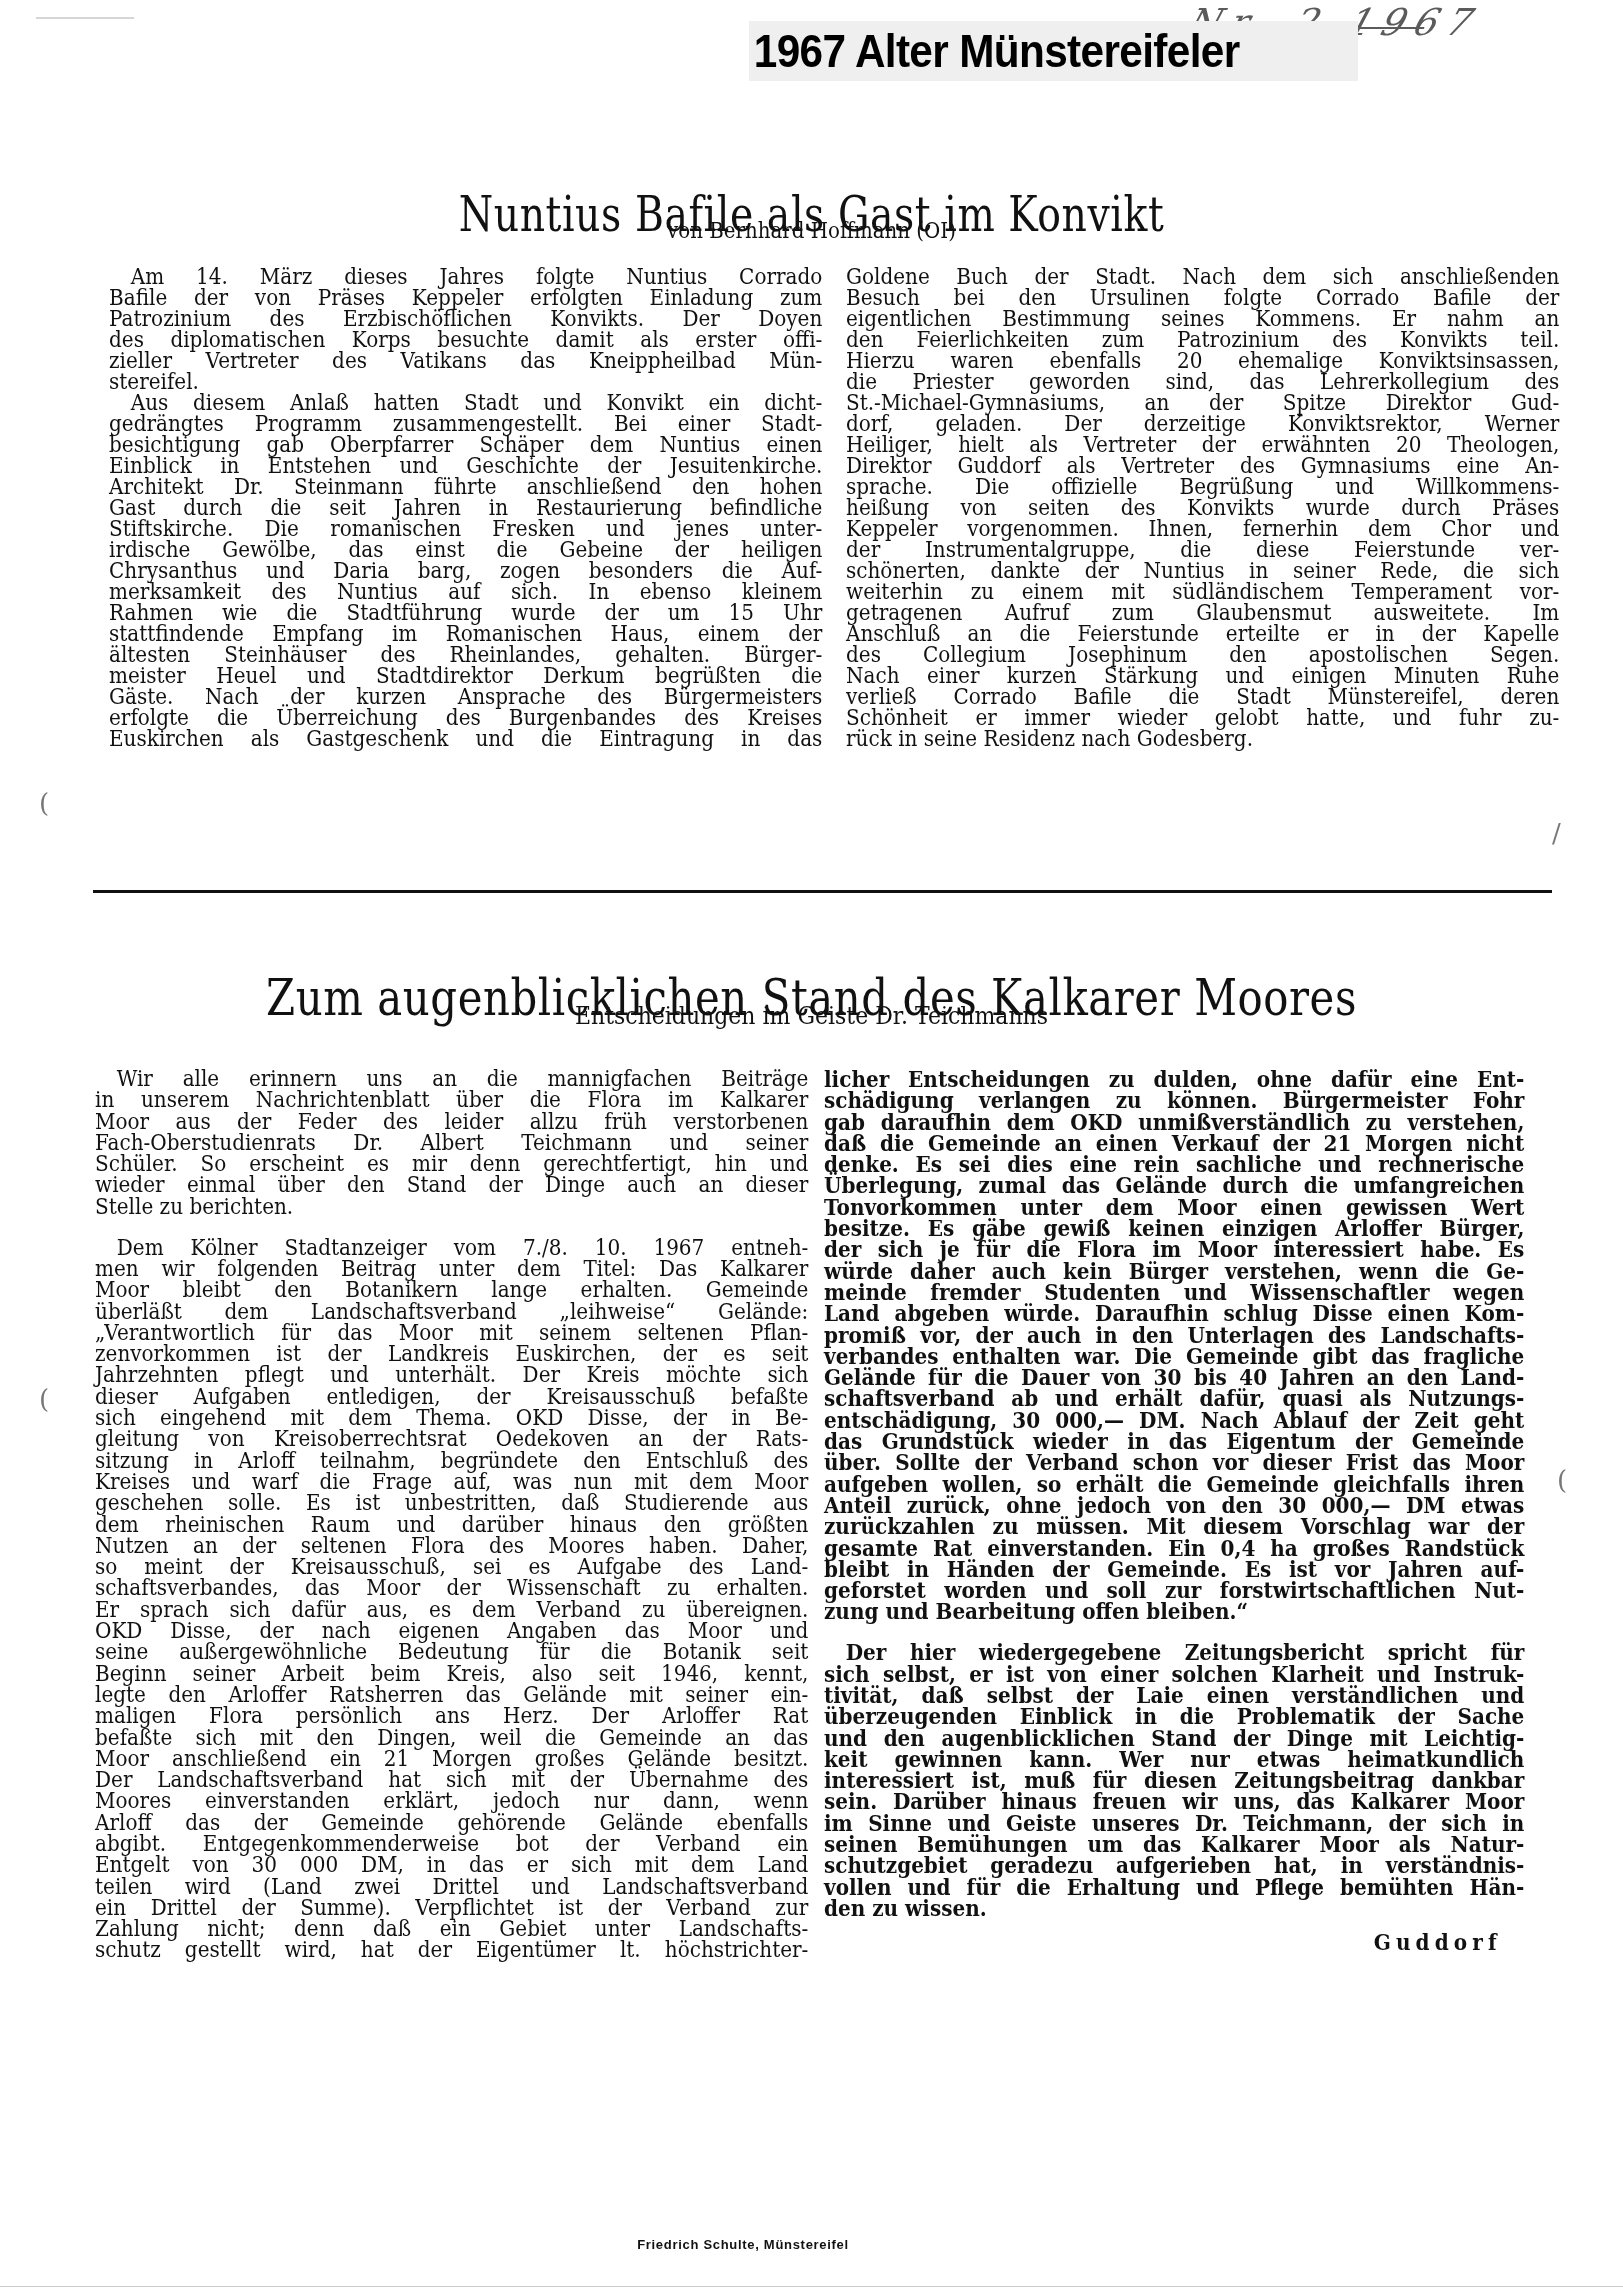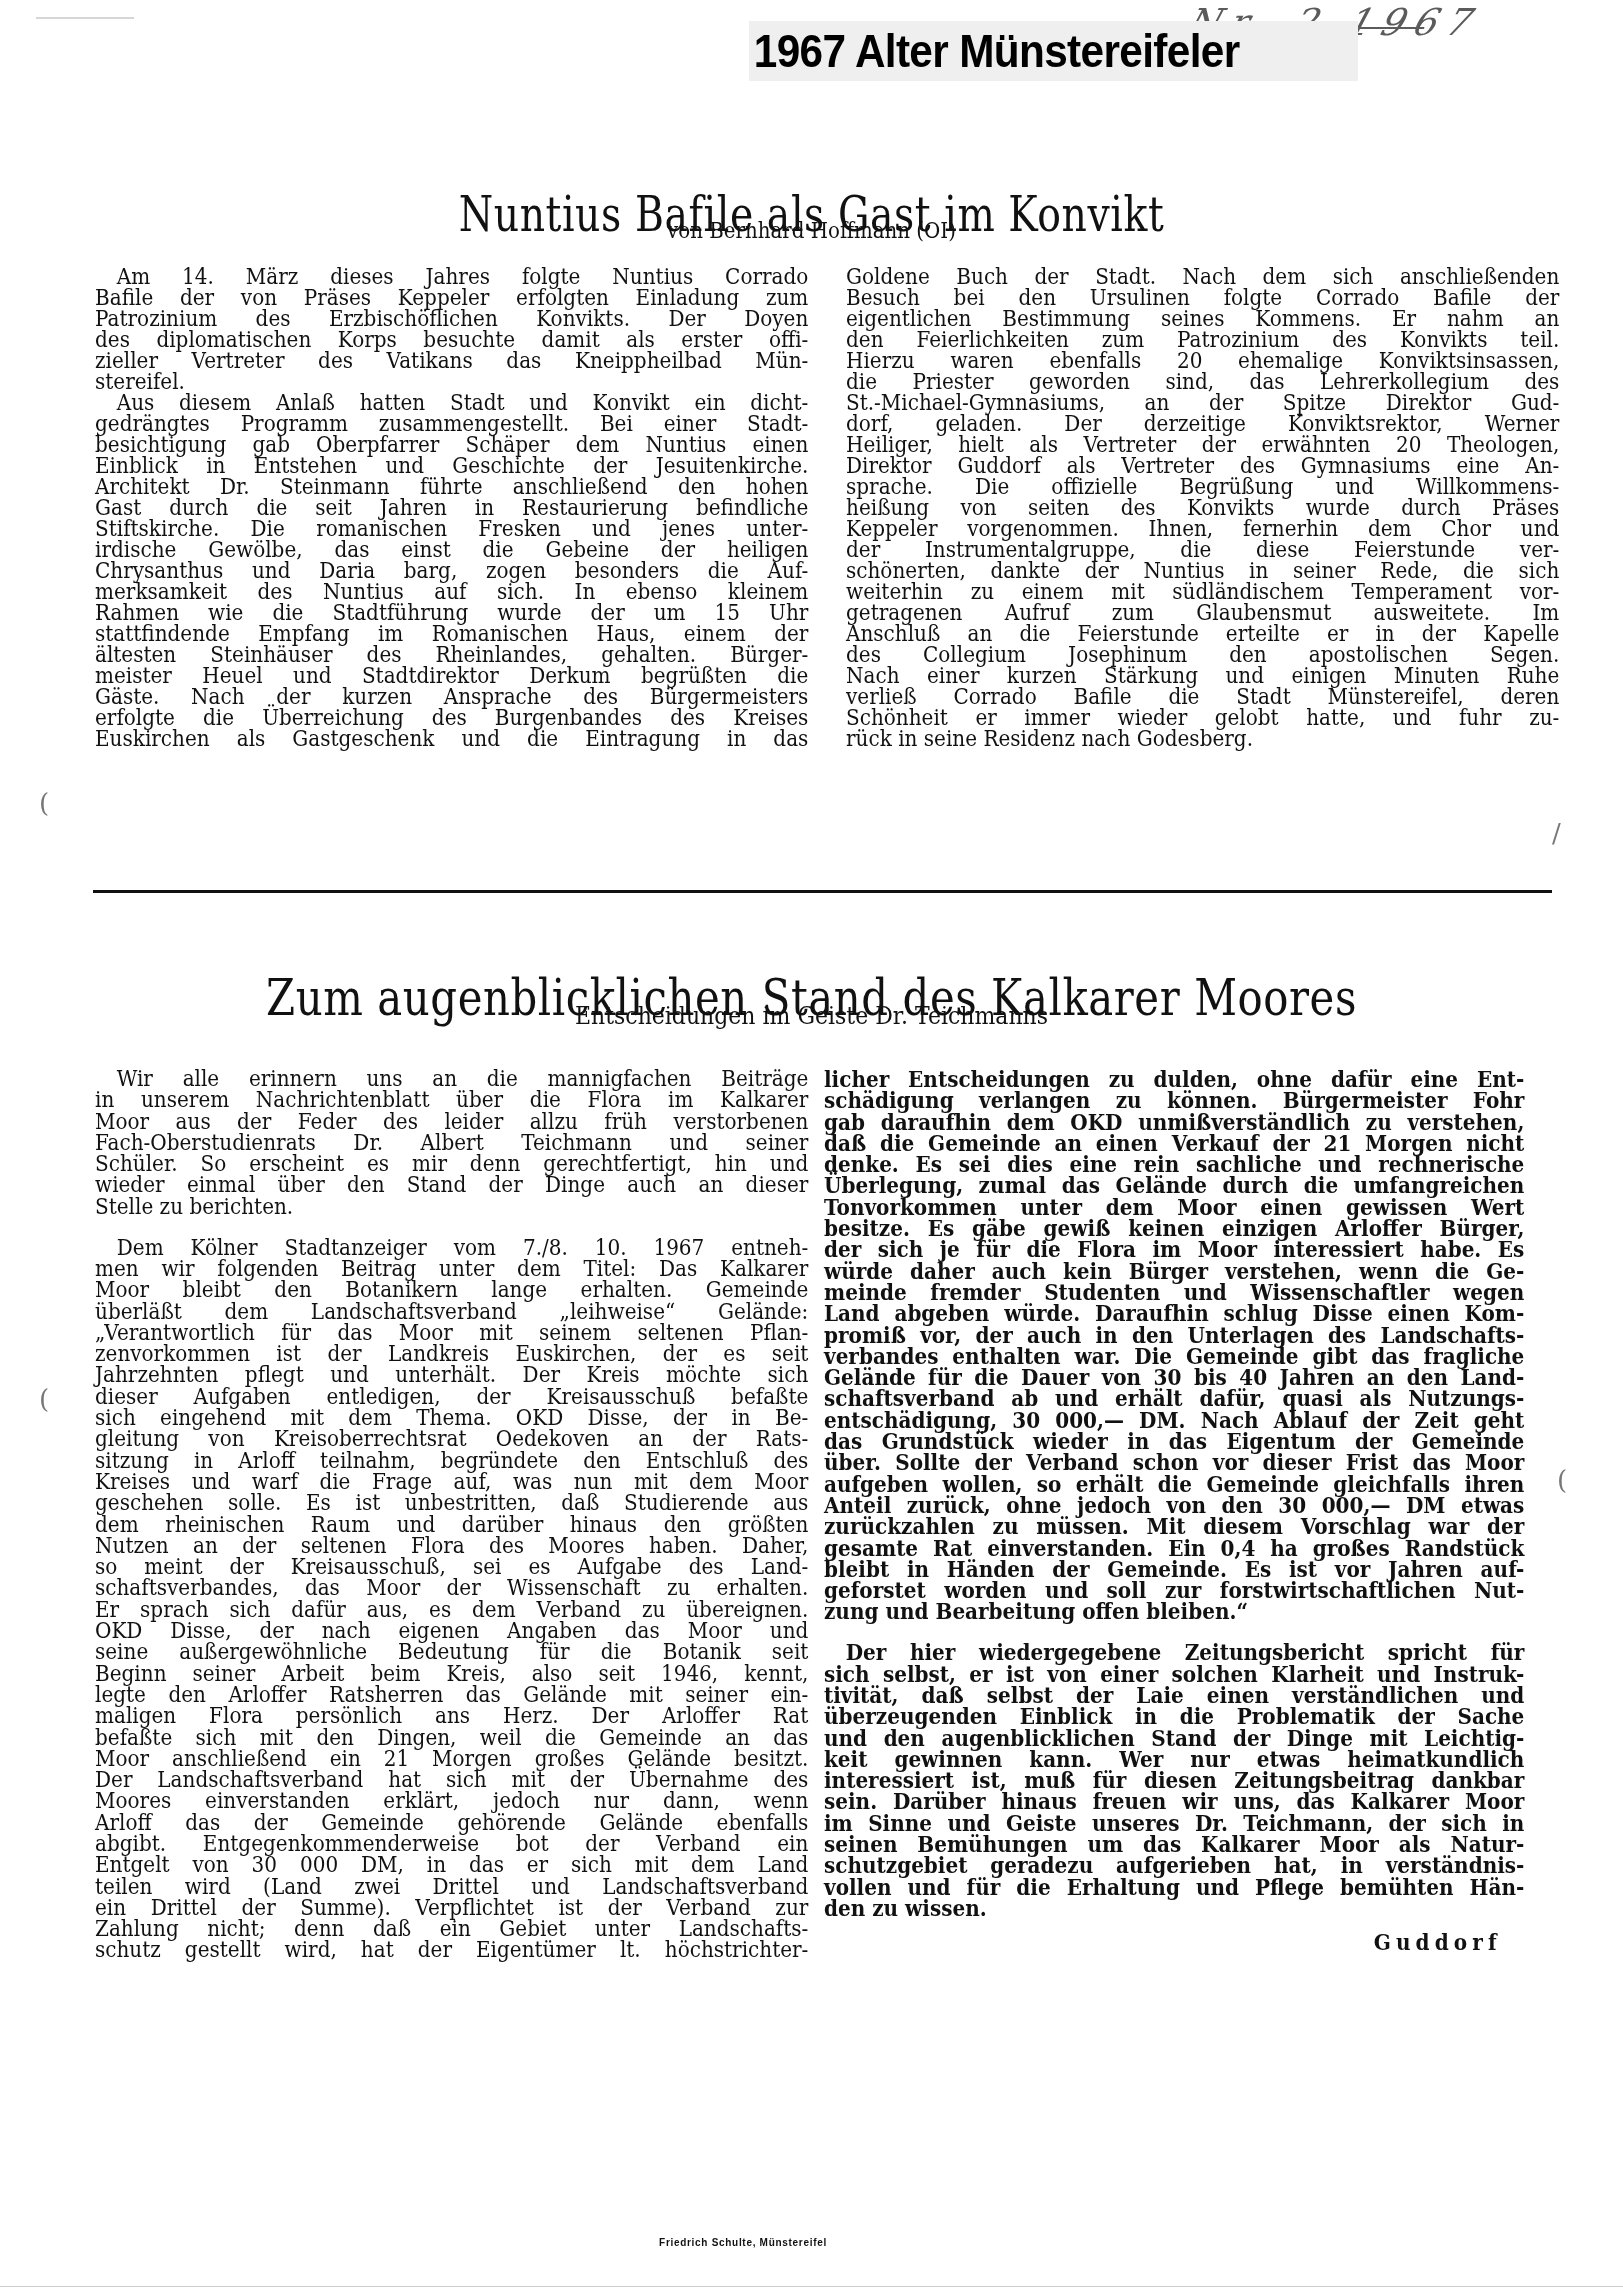--- a/index.html
+++ b/index.html
@@ -26,30 +26,30 @@
     .byline { position: absolute; left: 0; width: 1623px; text-align: center; top: 218px; font-size: 22px; transform: scaleX(0.9); }
     .h1b { top: 934px; font-size: 51px; }
     .subhead { position: absolute; left: 0; width: 1623px; text-align: center; top: 1001px; font-size: 25px; transform: scaleX(0.88); }
     .col {
       position: absolute; font-size: 23px; line-height: 21px; text-align: justify;
     }
     .col .ln { display: block; white-space: nowrap; text-align-last: justify; text-align: justify; }
     .col .ln.last { text-align-last: left; }
     .col .ln.indent { padding-left: 25px; }
     .col .gap { display: block; height: 19.6px; }
-    .a1-left  { left: 95px;  top: 266px;  width: 713px; line-height: 21px; }
+    .a1-left  { left: 109px;  top: 266px;  width: 713px; line-height: 21px; }
     .a1-right { left: 824px; top: 266px;  width: 713px; line-height: 21px; margin-left: 22px; }
     .a2-left  { left: 95px;  top: 1068px; width: 713px; line-height: 21.3px; }
     .a2-right { left: 824px; top: 1068px; width: 700px; line-height: 21.3px; font-weight: bold; }
     .col .inner { transform: scaleX(0.87); transform-origin: left top; width: 115%; }
     .divider { position: absolute; left: 93px; top: 890px; width: 1459px; height: 3.3px; background: #111; }
     .signature { display: block; text-align: right; letter-spacing: 5.9px; padding-right: 26px; margin-top: 13px; }
     .printer {
       position: absolute; left: 0; width: 1486px; text-align: center; top: 2237px;
-      font-family: "Liberation Sans", sans-serif; font-weight: bold; font-size: 10px; letter-spacing: 0.7px;
+      font-family: "Liberation Sans", sans-serif; font-weight: bold; font-size: 13px; letter-spacing: 0.7px;
     }
     .bottom-edge { position: absolute; left: 0; top: 2286px; width: 1623px; height: 1.3px; background: #ccc; }
     .margin-mark { position: absolute; font-size: 26px; color: #777; }
   </style>
 </head>
 <body>
 
 <div class="scan-mark"></div>
 
 <div class="handwritten">

